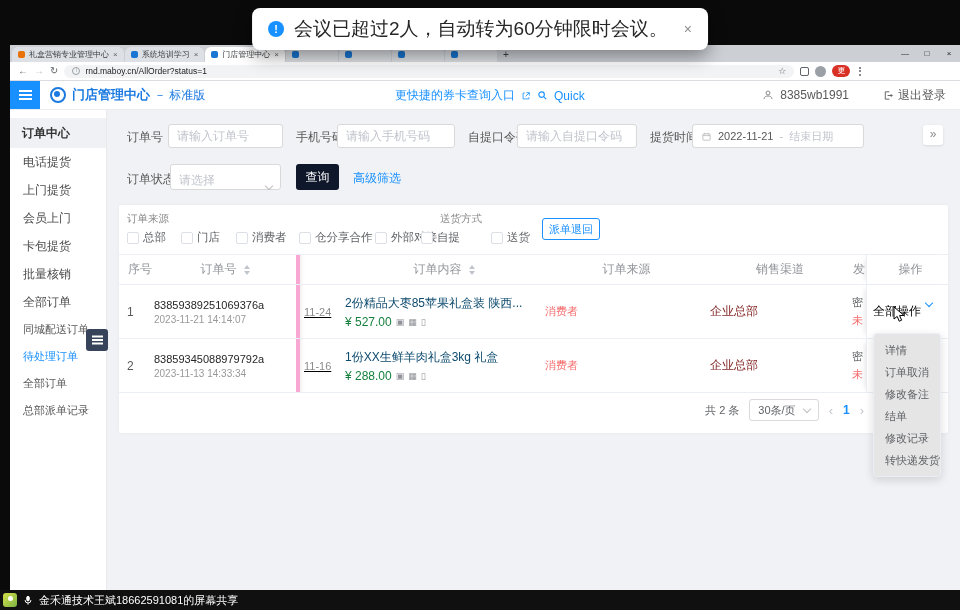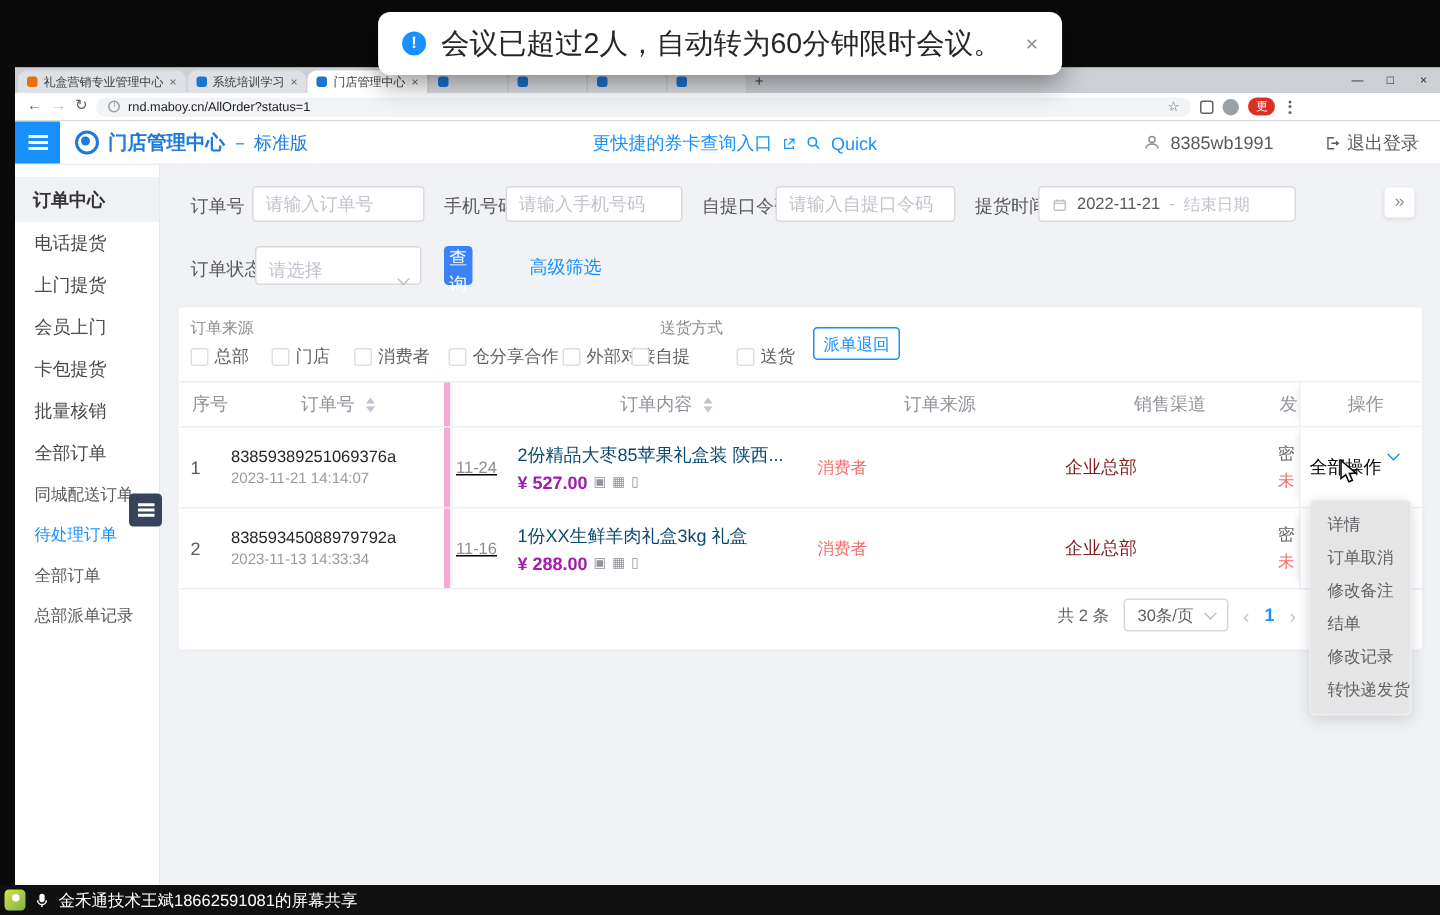--- a/index.html
+++ b/index.html
@@ -81,21 +81,21 @@
   .datebox { position:absolute; left:585px; top:14px; width:172px; height:24px; border:1px solid #d9d9d9;
     border-radius:3px; background:#fff; display:flex; align-items:center; gap:6px; padding:0 8px; font-size:11px;}
   .d-start { color:#595959; } .d-sep { color:#bfbfbf; } .d-end { color:#c0c4cc; }
   .collapse-btn { position:absolute; left:816px; top:15px; width:20px; height:20px; background:#fff; border-radius:3px;
     color:#8c8c8c; font-size:12px; text-align:center; line-height:19px; box-shadow:0 1px 3px rgba(0,0,0,.1);}
   .selectbox { position:absolute; left:63px; top:54px; width:111px; height:26px; border:1px solid #d9d9d9;
     border-radius:3px; background:#fff; display:flex; align-items:flex-end; padding:0 8px; font-size:12px; color:#c0c4cc;}
   .chev { width:6px; height:6px; border-right:1.3px solid #bfbfbf; border-bottom:1.3px solid #bfbfbf;
     transform:rotate(45deg); margin-left:auto; margin-top:-3px;}
   .chev.blue { border-color:#1890ff; margin-left:2px; }
-  .btn-primary { position:absolute; left:189px; top:54px; width:19px; height:26px; background:#3b82f6; color:#fff;
+  .btn-primary { position:absolute; left:189px; top:54px; width:43px; height:26px; background:#0f172a; color:#fff;
     border:none; border-radius:3px; font-size:12px; font-family:inherit; cursor:pointer;}
   .adv-link { position:absolute; left:246px; top:60px; font-size:12px; color:#1890ff; cursor:pointer; white-space:nowrap;}
 
   
   .card { position:absolute; left:12px; top:95px; width:829px; height:228px; background:#fff;
     border-radius:2px; box-shadow:0 0 4px rgba(0,0,0,.04); }
   .panel { position:relative; height:50px; border-bottom:1px solid #ebeef5; }
   .p-label { position:absolute; top:7px; font-size:10.5px; color:#8c8c8c; white-space:nowrap;}
   .cb { position:absolute; top:25px; display:flex; align-items:center; gap:4px; font-size:11.5px; color:#606266;
     white-space:nowrap; cursor:pointer;}
@@ -121,21 +121,21 @@
   .sort { display:inline-flex; flex-direction:column; margin-left:4px; cursor:pointer;}
   .sort i { display:block; width:0; height:0; border-left:3px solid transparent; border-right:3px solid transparent;}
   .s-up { border-bottom:4px solid #c0c4cc; }
   .s-down { border-top:4px solid #c0c4cc; margin-top:2px; }
   .v-index { font-size:12px; color:#595959; }
   .v-orderno { font-size:11px; color:#262626; }
   .v-time { font-size:10px; color:#999; }
   .v-pickup { font-size:11px; color:#8c8c8c; }
   .v-content { font-size:12px; color:#0c4a6e; overflow:hidden; text-overflow:ellipsis; }
   .price-line { display:flex; align-items:center; gap:4px; }
-  .v-price { font-size:12px; font-weight:bold; color:#a21caf; }
+  .v-price { font-size:12px; font-weight:normal; color:#15803d; }
   .mini { font-size:9px; color:#909399; }
   .v-source { font-size:11px; color:#f56c6c; }
   .v-channel { font-size:12px; color:#7f1d1d; }
   .v-ship1 { font-size:11px; color:#606266; }
   .v-ship2 { font-size:11px; color:#f56c6c; }
   .op-link { display:flex; align-items:flex-start; gap:3px; font-size:12px; color:#000000; cursor:pointer;}
 
   .pager { position:absolute; right:84px; top:194px; display:flex; align-items:center; gap:10px; }
   .pg-total { font-size:11px; color:#606266; white-space:nowrap;}
   .pg-size { height:22px; border:1px solid #d9d9d9; border-radius:3px; display:flex; align-items:center;

